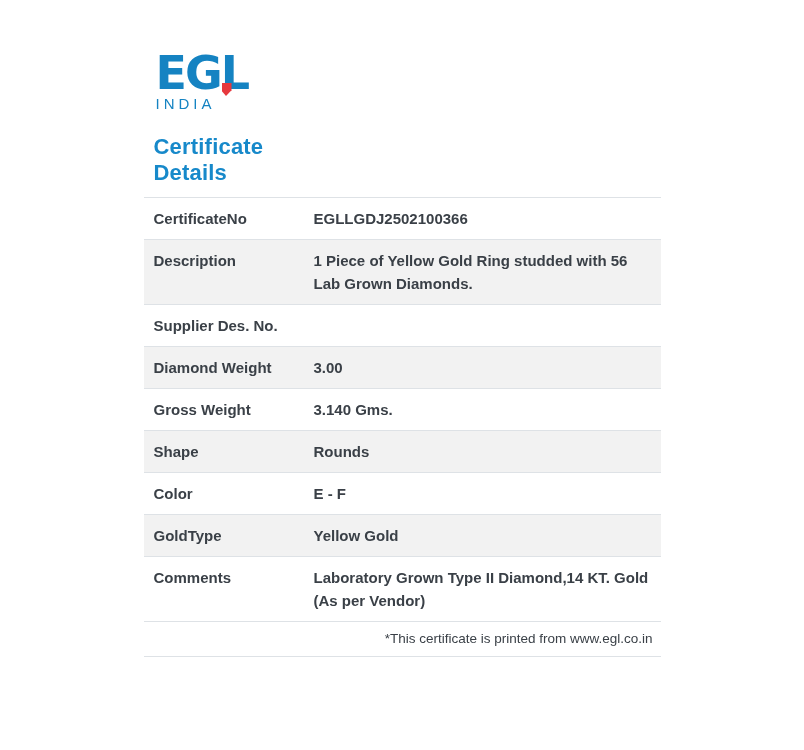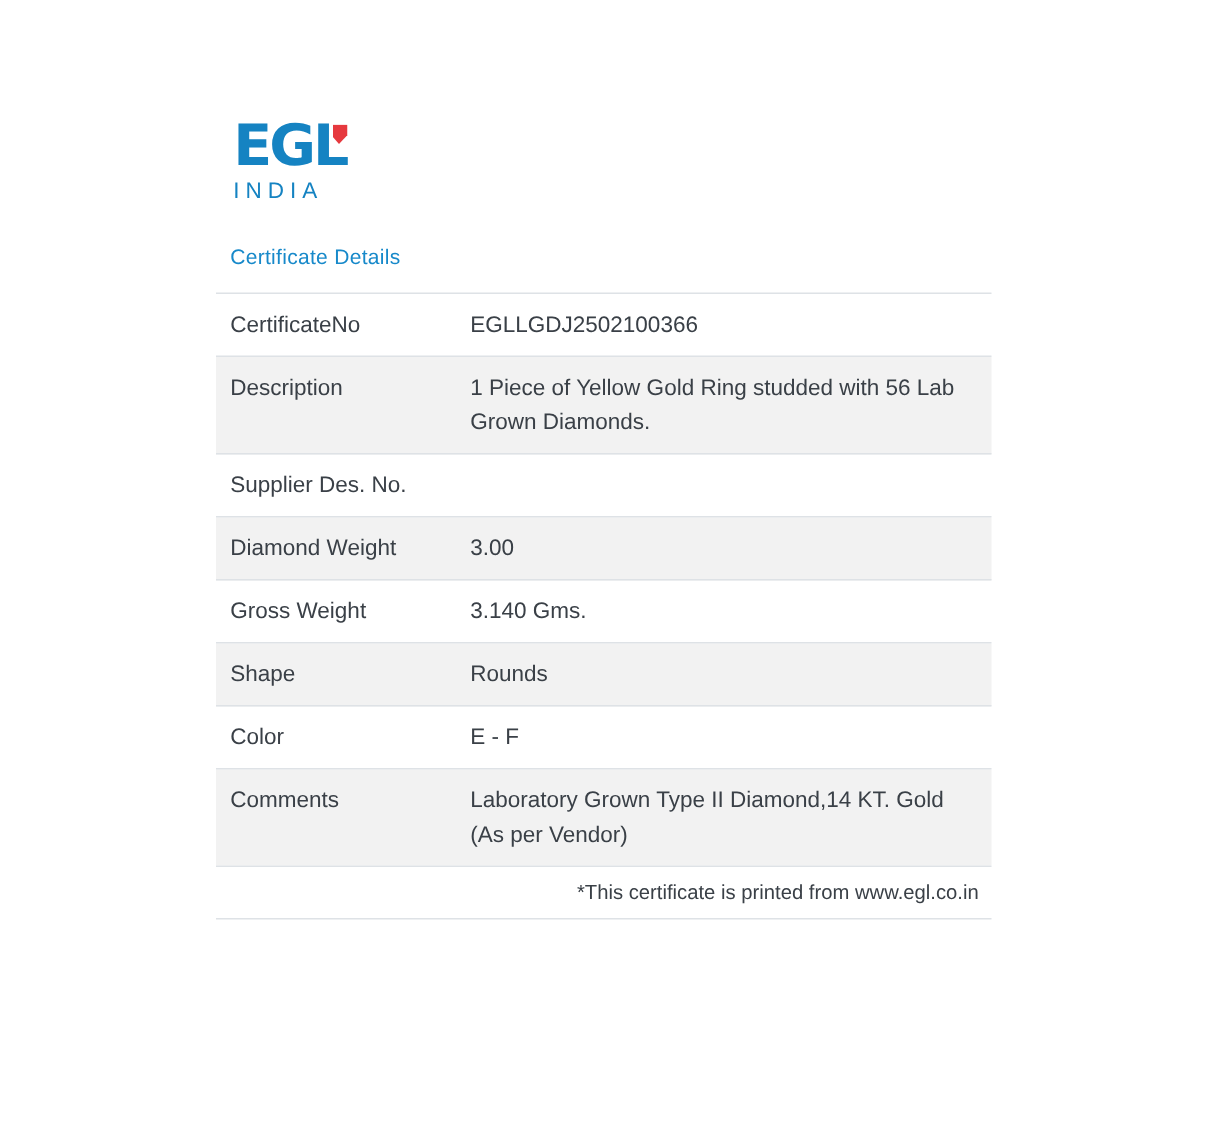--- a/index.html
+++ b/index.html
@@ -30,25 +30,24 @@
 
   
   .logo {
     position: relative;
     display: inline-block;
     margin: 52px 0 0 12px;
   }
   .logo-word {
     font-family: "DejaVu Sans", sans-serif;
     font-weight: 800;
-    font-size: 38px;
+    font-size: 46px;
     line-height: 42px;
     letter-spacing: -2px;
     color: var(--logo-blue);
-    margin-top: 24px;
   }
   .logo-drop {
     position: absolute;
     left: 66px;
     top: 31px;
     width: 10px;
     height: 13px;
     background: var(--accent-red);
     clip-path: polygon(0 0, 100% 0, 100% 55%, 45% 100%, 0 60%);
   }
@@ -58,33 +57,34 @@
     letter-spacing: 4px;
     text-align: left;
     color: var(--logo-blue);
     margin-top: 1px;
   }
 
   
   .page-title {
     margin: 21px 0 0 10px;
     width: 170px;
-    font-size: 14px;
+    font-size: 22px;
     line-height: 26px;
-    font-weight: normal;
+    font-weight: bold;
     color: var(--accent-blue);
     letter-spacing: 0.2px;
   }
 
   
   .details-table {
     width: 100%;
     border-collapse: collapse;
     margin-top: 11px;
     font-size: 15px;
+    font-weight: bold;
   }
   .details-table td {
     border-top: 1px solid var(--border-gray);
     padding: 9px 10px;
     line-height: 23px;
     vertical-align: top;
     color: var(--text-dark);
   }
   .details-table td.label-cell { width: 160px; }
   .details-table tr:nth-child(even) td { background: var(--stripe-gray); }
@@ -138,20 +138,24 @@
   </tr>
           <tr>
     <td class="label-cell">Shape</td>
     <td class="value-cell">Rounds</td>
   </tr>
           <tr>
     <td class="label-cell">Color</td>
     <td class="value-cell">E - F</td>
   </tr>
           <tr>
+    <td class="label-cell">GoldType</td>
+    <td class="value-cell">Yellow Gold</td>
+  </tr>
+          <tr>
     <td class="label-cell">Comments</td>
     <td class="value-cell">Laboratory Grown Type II Diamond,14 KT. Gold (As per Vendor)</td>
   </tr>
         </tbody>
     </table>
 
     <div class="footer-row">*This certificate is printed from www.egl.co.in</div>
 
   </div>
 </div>

